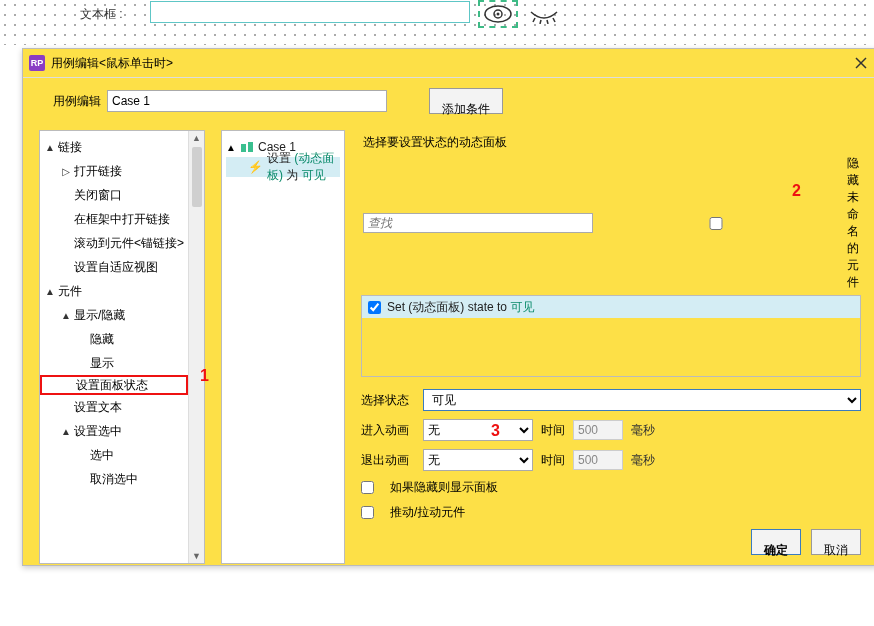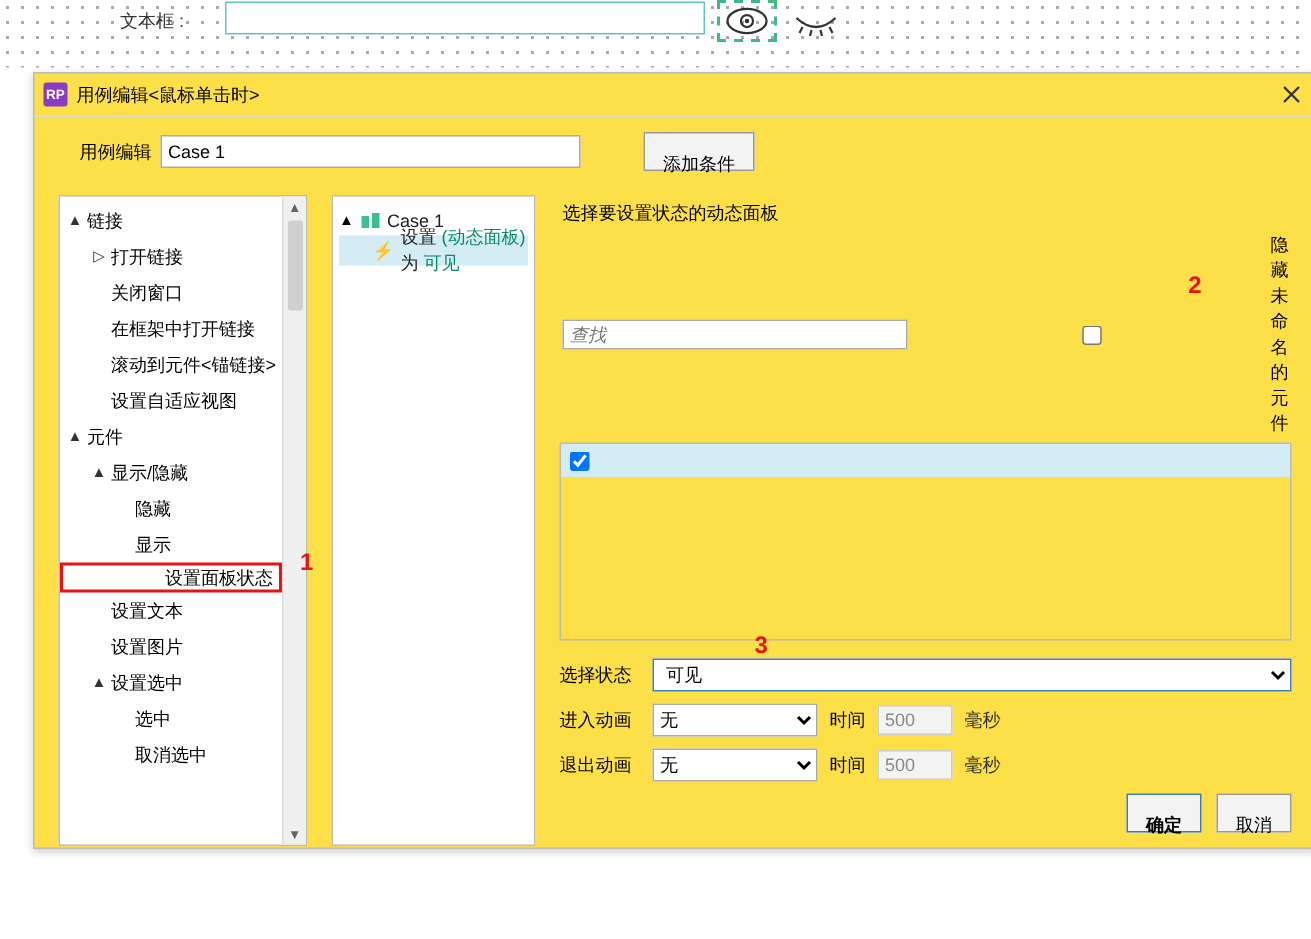--- a/index.html
+++ b/index.html
@@ -40,41 +40,41 @@
   .tree-scroll { flex: 1; overflow: hidden; padding: 4px 0; }
   .tree ul { list-style: none; }
   .tree li { padding: 2px 0 2px 0; white-space: nowrap; }
   .tree .row { display: flex; align-items: center; height: 20px; cursor: default; padding-right: 4px; }
   .tree .caret { width: 12px; text-align: center; color: #333; font-size: 10px; }
   .tree .caret.blank { color: transparent; }
   .tree .lbl { padding-left: 2px; }
   .depth0 { padding-left: 4px; }
   .depth1 { padding-left: 20px; }
   .depth2 { padding-left: 36px; }
-  .highlight-red { border: 2px solid #e11; margin: -2px 0; justify-content: flex-end; }
+  .highlight-red { border: 2px solid #e11; margin: -2px 0; }
   .scrollbar-v { width: 16px; background: #f0f0f0; border-left: 1px solid #ddd; display: flex; flex-direction: column; justify-content: space-between; align-items: center; }
   .sb-btn { width: 14px; height: 14px; font-size: 9px; color: #666; display:flex; align-items:center; justify-content:center;}
   .sb-thumb { width: 10px; background: #cfcfcf; flex: 0 0 60px; border-radius: 2px; margin: 2px 0; }
   .sb-track { flex: 1; }
 
   
   .org { padding: 6px 4px; }
   .org-row { display: flex; align-items: center; height: 20px; gap: 4px; }
   .org-row.sel { background: #d4edf4; }
   .org-caret { width: 10px; font-size: 10px; }
   .org-icon { width: 14px; height: 12px; }
   .bolt { color: #777; font-size: 12px; }
   .teal { color: #0a8a6a; }
   .black { color: #222; }
 
   
   .cfg-top-label { padding: 4px 0 4px 2px; }
   .cfg-search-row { display: flex; align-items: center; gap: 8px; padding: 0 2px 4px 2px; }
   .cfg-search-row input { flex: 0 0 230px; height: 20px; border: 1px solid #aaa; padding: 0 4px; color: #888; font-style: italic; }
-  .chk { display: flex; align-items: center; gap: 4px; }
+  .chk { display: flex; align-items: center; gap: 16px; }
   .chk input { width: 13px; height: 13px; }
 
   .cfg-list { border: 1px solid #bbb; height: 220px; overflow: auto; }
   .cfg-item { display: flex; align-items: center; height: 22px; background: #d4edf4; padding-left: 6px; gap: 6px; }
   .cfg-item input[type=checkbox] { width: 13px; height: 13px; }
 
   .cfg-form { margin-top: 12px; display: flex; flex-direction: column; gap: 8px; }
   .form-row { display: flex; align-items: center; gap: 8px; }
   .form-row > label { width: 54px; }
   select.state { flex: 1; height: 22px; border: 1.5px solid #3b7bbf; background: #fff; padding: 0 4px; }
@@ -209,26 +209,20 @@
               </div>
             </li>
           <li>
               <div class="row depth1">
                 <span class="caret blank">·</span>
                 <span class="lbl">设置文本</span>
               </div>
             </li>
           <li>
               <div class="row depth1">
-                <span class="caret blank">·</span>
-                <span class="lbl">设置图片</span>
-              </div>
-            </li>
-          <li>
-              <div class="row depth1">
                 <span class="caret">▲</span>
                 <span class="lbl">设置选中</span>
               </div>
             </li>
           <li>
               <div class="row depth2">
                 <span class="caret blank">·</span>
                 <span class="lbl">选中</span>
               </div>
             </li>
@@ -274,20 +268,23 @@
       <div class="cfg-search-row">
         <input type="text" placeholder="查找" style="">
         <label class="chk">
           <input type="checkbox" style="">
           <span>隐藏未命名的元件</span>
         </label>
       </div>
       <div class="cfg-list">
         <div class="cfg-item">
           <input type="checkbox" checked="" style="">
+          <span>
+            <span class="black">Set (动态面板) state to </span><span class="teal">可见</span>
+          </span>
         </div>
       </div>
 
       <div class="cfg-form">
         <div class="form-row">
           <label>选择状态</label>
           <select class="state">
             <option>可见</option>
           </select>
         </div>
@@ -298,20 +295,28 @@
           <input class="dur" disabled="" value="500" style="">
           <span class="ms">毫秒</span>
         </div>
         <div class="form-row">
           <label>退出动画</label>
           <select class="anim"><option>无</option></select>
           <span>时间</span>
           <input class="dur" disabled="" value="500" style="">
           <span class="ms">毫秒</span>
         </div>
+        <label class="chk">
+          <input type="checkbox" style="">
+          <span>如果隐藏则显示面板</span>
+        </label>
+        <label class="chk">
+          <input type="checkbox" style="">
+          <span>推动/拉动元件</span>
+        </label>
       </div>
 
       <span class="anno" style="right:60px; top:52px;">2</span>
       <span class="anno" style="left:130px; top:292px;">3</span>
     </div>
 
   </div>
 
   <div class="footer">
     <button class="btn btn-primary">确定</button>

